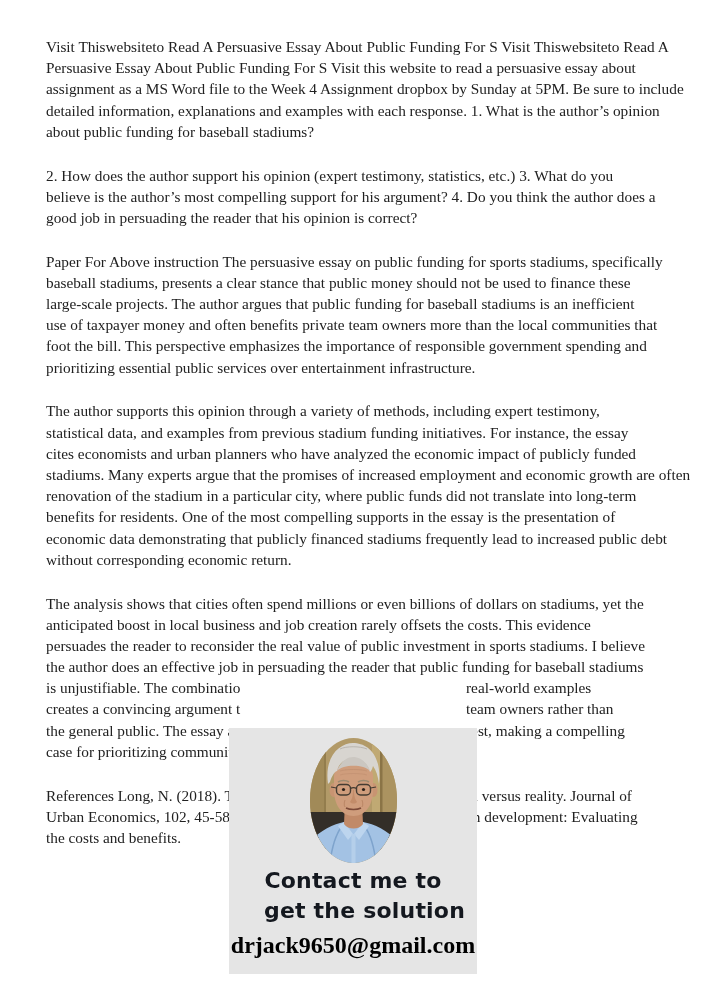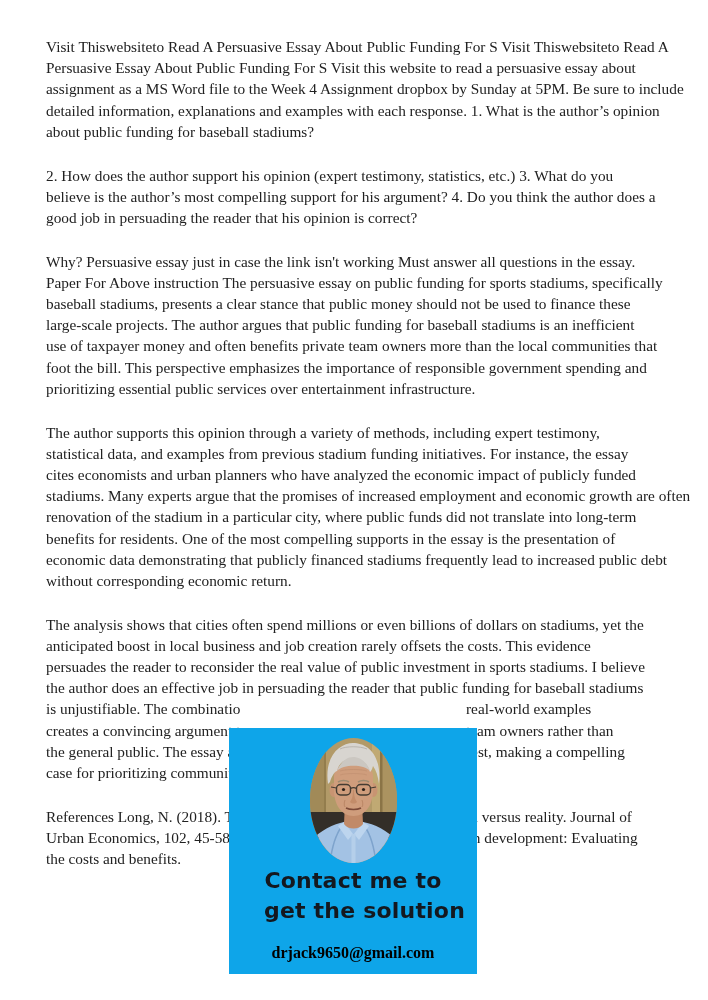--- a/index.html
+++ b/index.html
@@ -47,44 +47,43 @@
     font-weight:bold;
     font-size:22px;
     line-height:30px;
     color:#14181f;
     letter-spacing:.2px;
     margin-top:3px;
   }
   .email{
     font-family:"Liberation Serif", serif;
     font-weight:bold;
-    font-size:16px;
+    font-size:24px;
     line-height:28px;
     color:#000000;
-    margin-top:13px;
+    margin-top:5px;
   }
 </style>
 </head>
 <body style="background: rgb(255, 255, 255);">
 
 <div class="doc" style="color: rgb(33, 33, 33);">
     <div class="paragraph">
       <div class="line">Visit Thiswebsiteto Read A Persuasive Essay About Public Funding For S Visit Thiswebsiteto Read A</div>
       <div class="line">Persuasive Essay About Public Funding For S Visit this website to read a persuasive essay about</div>
       <div class="line">assignment as a MS Word file to the Week 4 Assignment dropbox by Sunday at 5PM. Be sure to include</div>
       <div class="line">detailed information, explanations and examples with each response. 1. What is the author’s opinion</div>
       <div class="line">about public funding for baseball stadiums?</div>
     </div>
     <div class="paragraph">
       <div class="line">2. How does the author support his opinion (expert testimony, statistics, etc.) 3. What do you</div>
       <div class="line">believe is the author’s most compelling support for his argument? 4. Do you think the author does a</div>
       <div class="line">good job in persuading the reader that his opinion is correct?</div>
     </div>
     <div class="paragraph">
-      <div class="line">Why? Persuasive essay just in case the link isn't working Must answer all questions in the essay.</div>
       <div class="line">Paper For Above instruction The persuasive essay on public funding for sports stadiums, specifically</div>
       <div class="line">baseball stadiums, presents a clear stance that public money should not be used to finance these</div>
       <div class="line">large-scale projects. The author argues that public funding for baseball stadiums is an inefficient</div>
       <div class="line">use of taxpayer money and often benefits private team owners more than the local communities that</div>
       <div class="line">foot the bill. This perspective emphasizes the importance of responsible government spending and</div>
       <div class="line">prioritizing essential public services over entertainment infrastructure.</div>
     </div>
     <div class="paragraph">
       <div class="line">The author supports this opinion through a variety of methods, including expert testimony,</div>
       <div class="line">statistical data, and examples from previous stadium funding initiatives. For instance, the essay</div>
@@ -105,21 +104,21 @@
       <div class="line"><span class="frag-left">the general public. The essay ap</span><span class="frag-right">rest, making a compelling</span></div>
       <div class="line"><span class="frag-left">case for prioritizing community</span><span class="frag-right"></span></div>
     </div>
     <div class="paragraph">
       <div class="line"><span class="frag-left">References Long, N. (2018). Th</span><span class="frag-right">th versus reality. Journal of</span></div>
       <div class="line"><span class="frag-left">Urban Economics, 102, 45-58. I</span><span class="frag-right">an development: Evaluating</span></div>
       <div class="line">the costs and benefits.</div>
     </div>
   </div>
 
-<div class="overlay" style="background: #0ea5e9;">
+<div class="overlay" style="background: #e5e5e5;">
   <div class="photo">
     <svg viewBox="0 0 87 125" xmlns="http://www.w3.org/2000/svg">
       <defs>
         <clipPath id="ovalClip">
             <ellipse cx="43.5" cy="62.5" rx="43.5" ry="62.5"></ellipse>
           </clipPath>
       </defs>
       <g clip-path="url(#ovalClip)">
 
         <rect x="0" y="0" width="87" height="125" fill="#b29a68"></rect>

